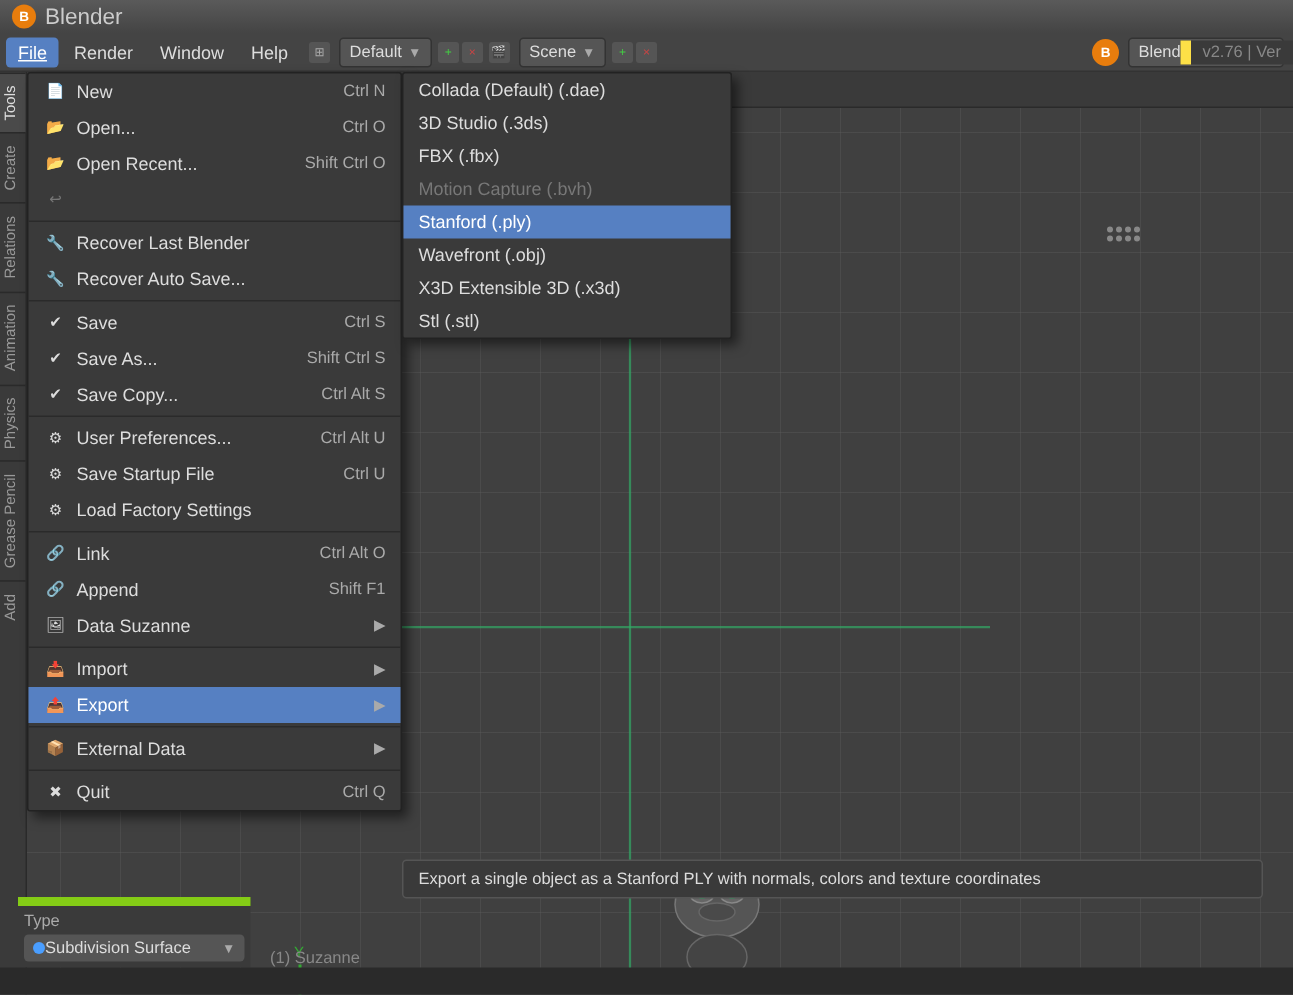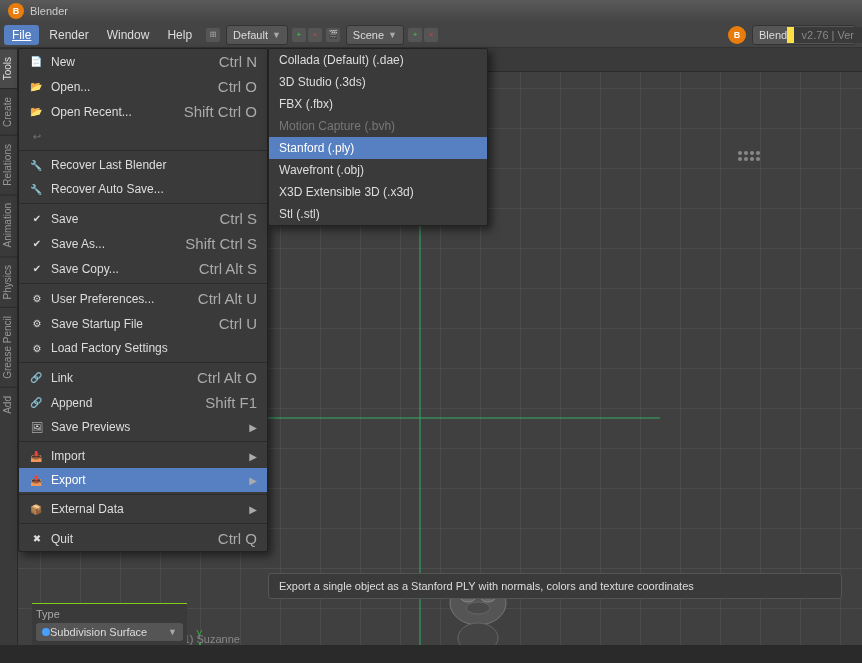--- a/index.html
+++ b/index.html
@@ -25,21 +25,21 @@
     }
     #blender-logo {
       width: 16px; height: 16px;
       background: #e87d0d;
       border-radius: 50%;
       display: flex; align-items: center; justify-content: center;
       font-size: 9px; font-weight: bold; color: #fff;
     }
     #title-text {
       color: #ccc;
-      font-size: 11px;
+      font-size: 15px;
     }
 
     
     #menu-bar {
       height: 26px;
       background: #444;
       display: flex;
       align-items: center;
       padding: 0 4px;
       gap: 2px;
@@ -160,21 +160,21 @@
       width: 16px; height: 16px;
       display: flex; align-items: center; justify-content: center;
       font-size: 10px;
       flex-shrink: 0;
     }
     .menu-item-label {
       flex: 1;
     }
     .menu-item-shortcut {
       color: #aaa;
-      font-size: 15px;
+      font-size: 11px;
       text-align: center;
     }
     .menu-item-arrow {
       color: #aaa;
       font-size: 10px;
     }
     .menu-separator {
       height: 1px;
       background: #2a2a2a;
       margin: 2px 0;
@@ -256,24 +256,24 @@
     }
     .bottom-bar-item {
       font-size: 10px;
       color: #888;
     }
 
     
     #type-panel {
       position: absolute;
       bottom: 18px;
-      left: 32px;
+      left: 12px;
       width: 155px;
       background: #3a3a3a;
-      border-top: 1px solid #84cc16;
+      border-top: 6px solid #84cc16;
       padding: 4px;
     }
     .type-label {
       font-size: 11px;
       color: #aaa;
       margin-bottom: 3px;
     }
     .type-dropdown {
       background: #555;
       border-radius: 3px;
@@ -510,21 +510,21 @@
   </div>
 
   <div class="menu-item">
     <div class="menu-item-icon">🔗</div>
     <span class="menu-item-label">Append</span>
     <span class="menu-item-shortcut">Shift F1</span>
   </div>
 
   <div class="menu-item">
     <div class="menu-item-icon">🖼</div>
-    <span class="menu-item-label">Save Previews</span>
+    <span class="menu-item-label">Data Suzanne</span>
     <span class="menu-item-arrow">▶</span>
   </div>
   <div class="menu-separator"></div>
 
   <div class="menu-item">
     <div class="menu-item-icon">📥</div>
     <span class="menu-item-label">Import</span>
     <span class="menu-item-arrow">▶</span>
   </div>
 

